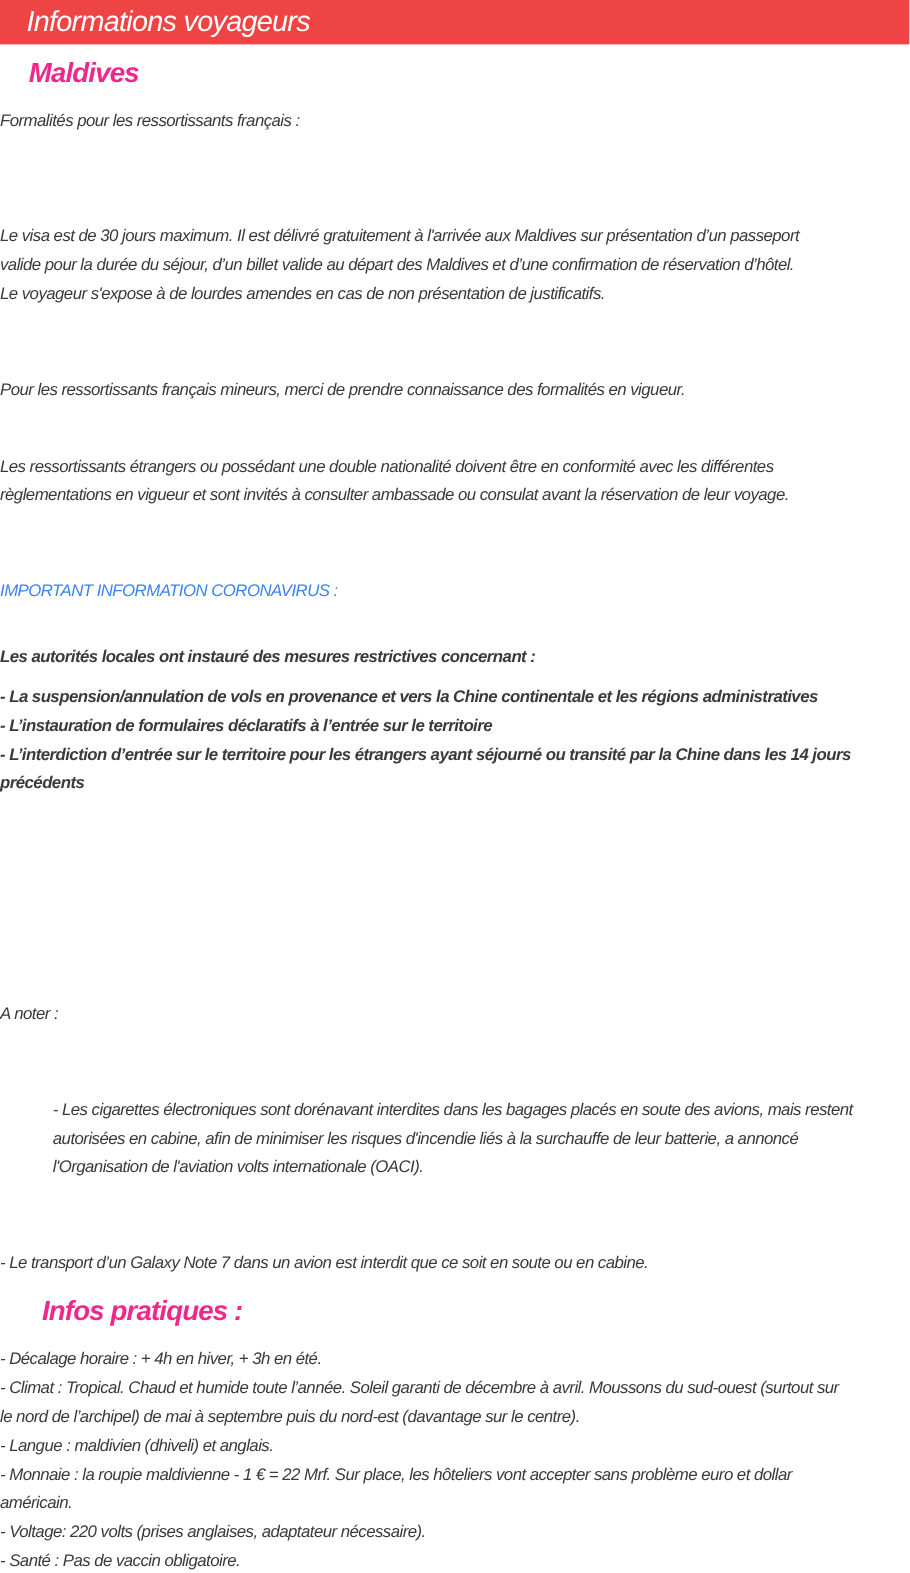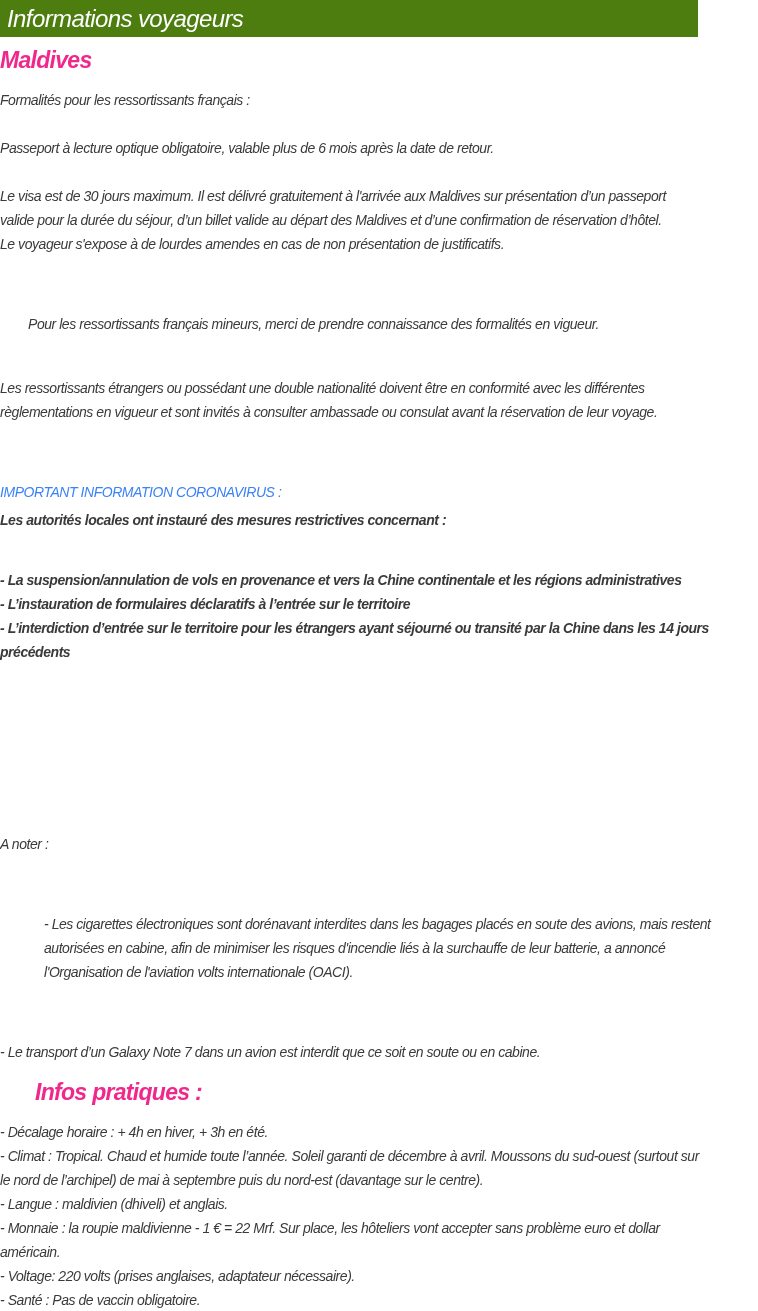--- a/index.html
+++ b/index.html
@@ -8,44 +8,44 @@
       background: #ffffff;
     }
     body {
       font-family: "Liberation Sans", "DejaVu Sans", sans-serif;
       color: #3a3a3a;
       font-style: italic;
       overflow-x: hidden;
     }
     .page { width: 758px; position: relative; }
     .header-bar {
-      width: 698px;
+      width: 758px;
       height: 37px;
-      background: #4d7c0f;
-      padding-left: 7px;
+      background: #ef4444;
+      padding-left: 22px;
       display: flex;
       align-items: center;
     }
     .header-title {
       color: #ffffff;
       font-size: 24px;
       font-weight: normal;
       font-style: italic;
       letter-spacing: -0.6px;
       line-height: 37px;
     }
     .section-title {
       color: #F0288C;
       font-size: 23px;
       font-weight: bold;
       font-style: italic;
       letter-spacing: -0.7px;
       line-height: 28px;
     }
-    .t-maldives { position: absolute; top: 46px; left: 0; }
+    .t-maldives { position: absolute; top: 46px; left: 0; padding-left: 24px; }
     .t-infos { position: absolute; top: 1078px; left: 0; padding-left: 35px; }
     .p {
       position: absolute;
       left: 0;
       width: 600px;
       font-size: 14px;
       line-height: 24px;
       letter-spacing: -0.45px;
       white-space: nowrap;
     }
@@ -61,44 +61,41 @@
   <div class="header-bar">
     <h1 class="header-title">Informations voyageurs</h1>
   </div>
 
   <h2 class="section-title t-maldives">Maldives</h2>
 
   <div class="p" style="top:88px;">
     <span class="line">Formalités pour les ressortissants français :</span>
   </div>
 
-  <div class="p" style="top:136px;">
-    <span class="line">Passeport à lecture optique obligatoire, valable plus de 6 mois après la date de retour.</span>
-  </div>
 
   <div class="p" style="top:184px;">
     <span class="line">Le visa est de 30 jours maximum. Il est délivré gratuitement à l'arrivée aux Maldives sur présentation d’un passeport</span>
     <span class="line">valide pour la durée du séjour, d’un billet valide au départ des Maldives et d’une confirmation de réservation d’hôtel.</span>
     <span class="line">Le voyageur s'expose à de lourdes amendes en cas de non présentation de justificatifs.</span>
   </div>
 
-  <div class="p" style="top:312px;margin-left:28px;">
+  <div class="p" style="top:312px;">
     <span class="line">Pour les ressortissants français mineurs, merci de prendre connaissance des formalités en vigueur.</span>
   </div>
 
   <div class="p" style="top:376px;">
     <span class="line">Les ressortissants étrangers ou possédant une double nationalité doivent être en conformité avec les différentes</span>
     <span class="line">règlementations en vigueur et sont invités à consulter ambassade ou consulat avant la réservation de leur voyage.</span>
   </div>
 
   <div class="p medium" style="top:480px;">
     <span class="line">IMPORTANT INFORMATION CORONAVIRUS :</span>
   </div>
 
-  <div class="p bold" style="top:508px;">
+  <div class="p bold" style="top:535px;">
     <span class="line">Les autorités locales ont instauré des mesures restrictives concernant :</span>
   </div>
 
   <div class="p bold" style="top:568px;">
     <span class="line">- La suspension/annulation de vols en provenance et vers la Chine continentale et les régions administratives</span>
     <span class="line">- L’instauration de formulaires déclaratifs à l’entrée sur le territoire</span>
     <span class="line">- L’interdiction d’entrée sur le territoire pour les étrangers ayant séjourné ou transité par la Chine dans les 14 jours</span>
     <span class="line">précédents</span>
   </div>
 

